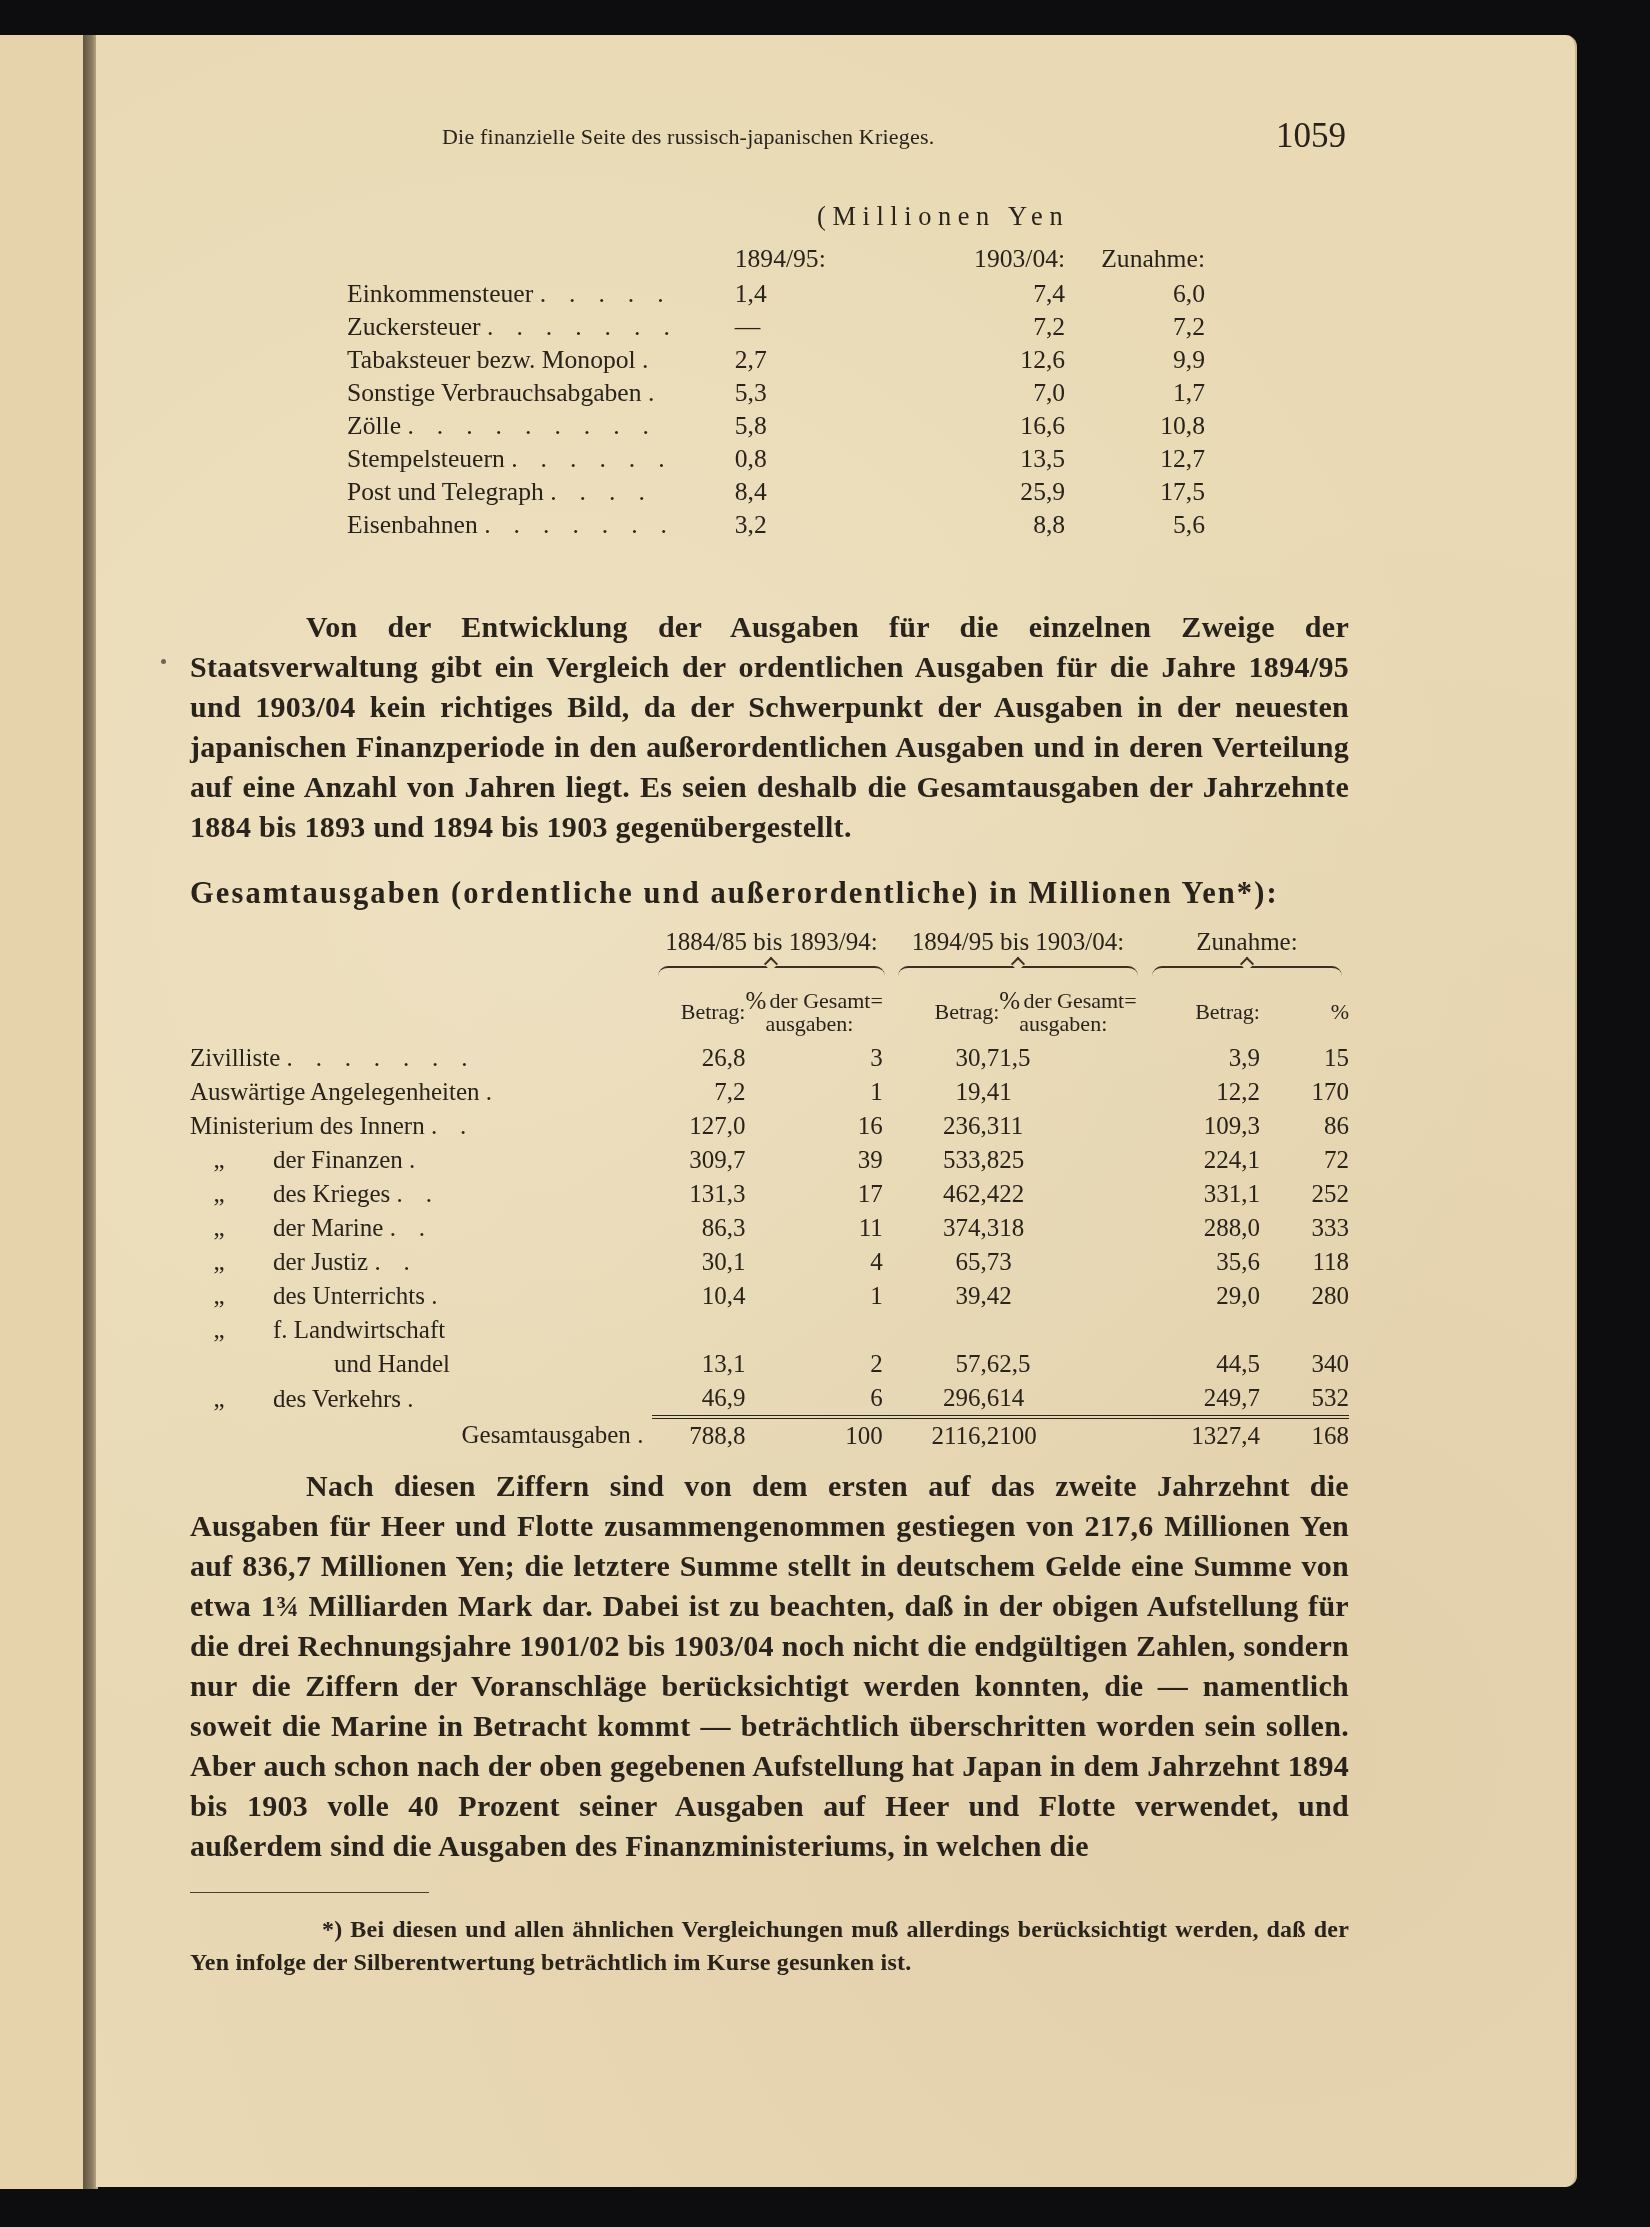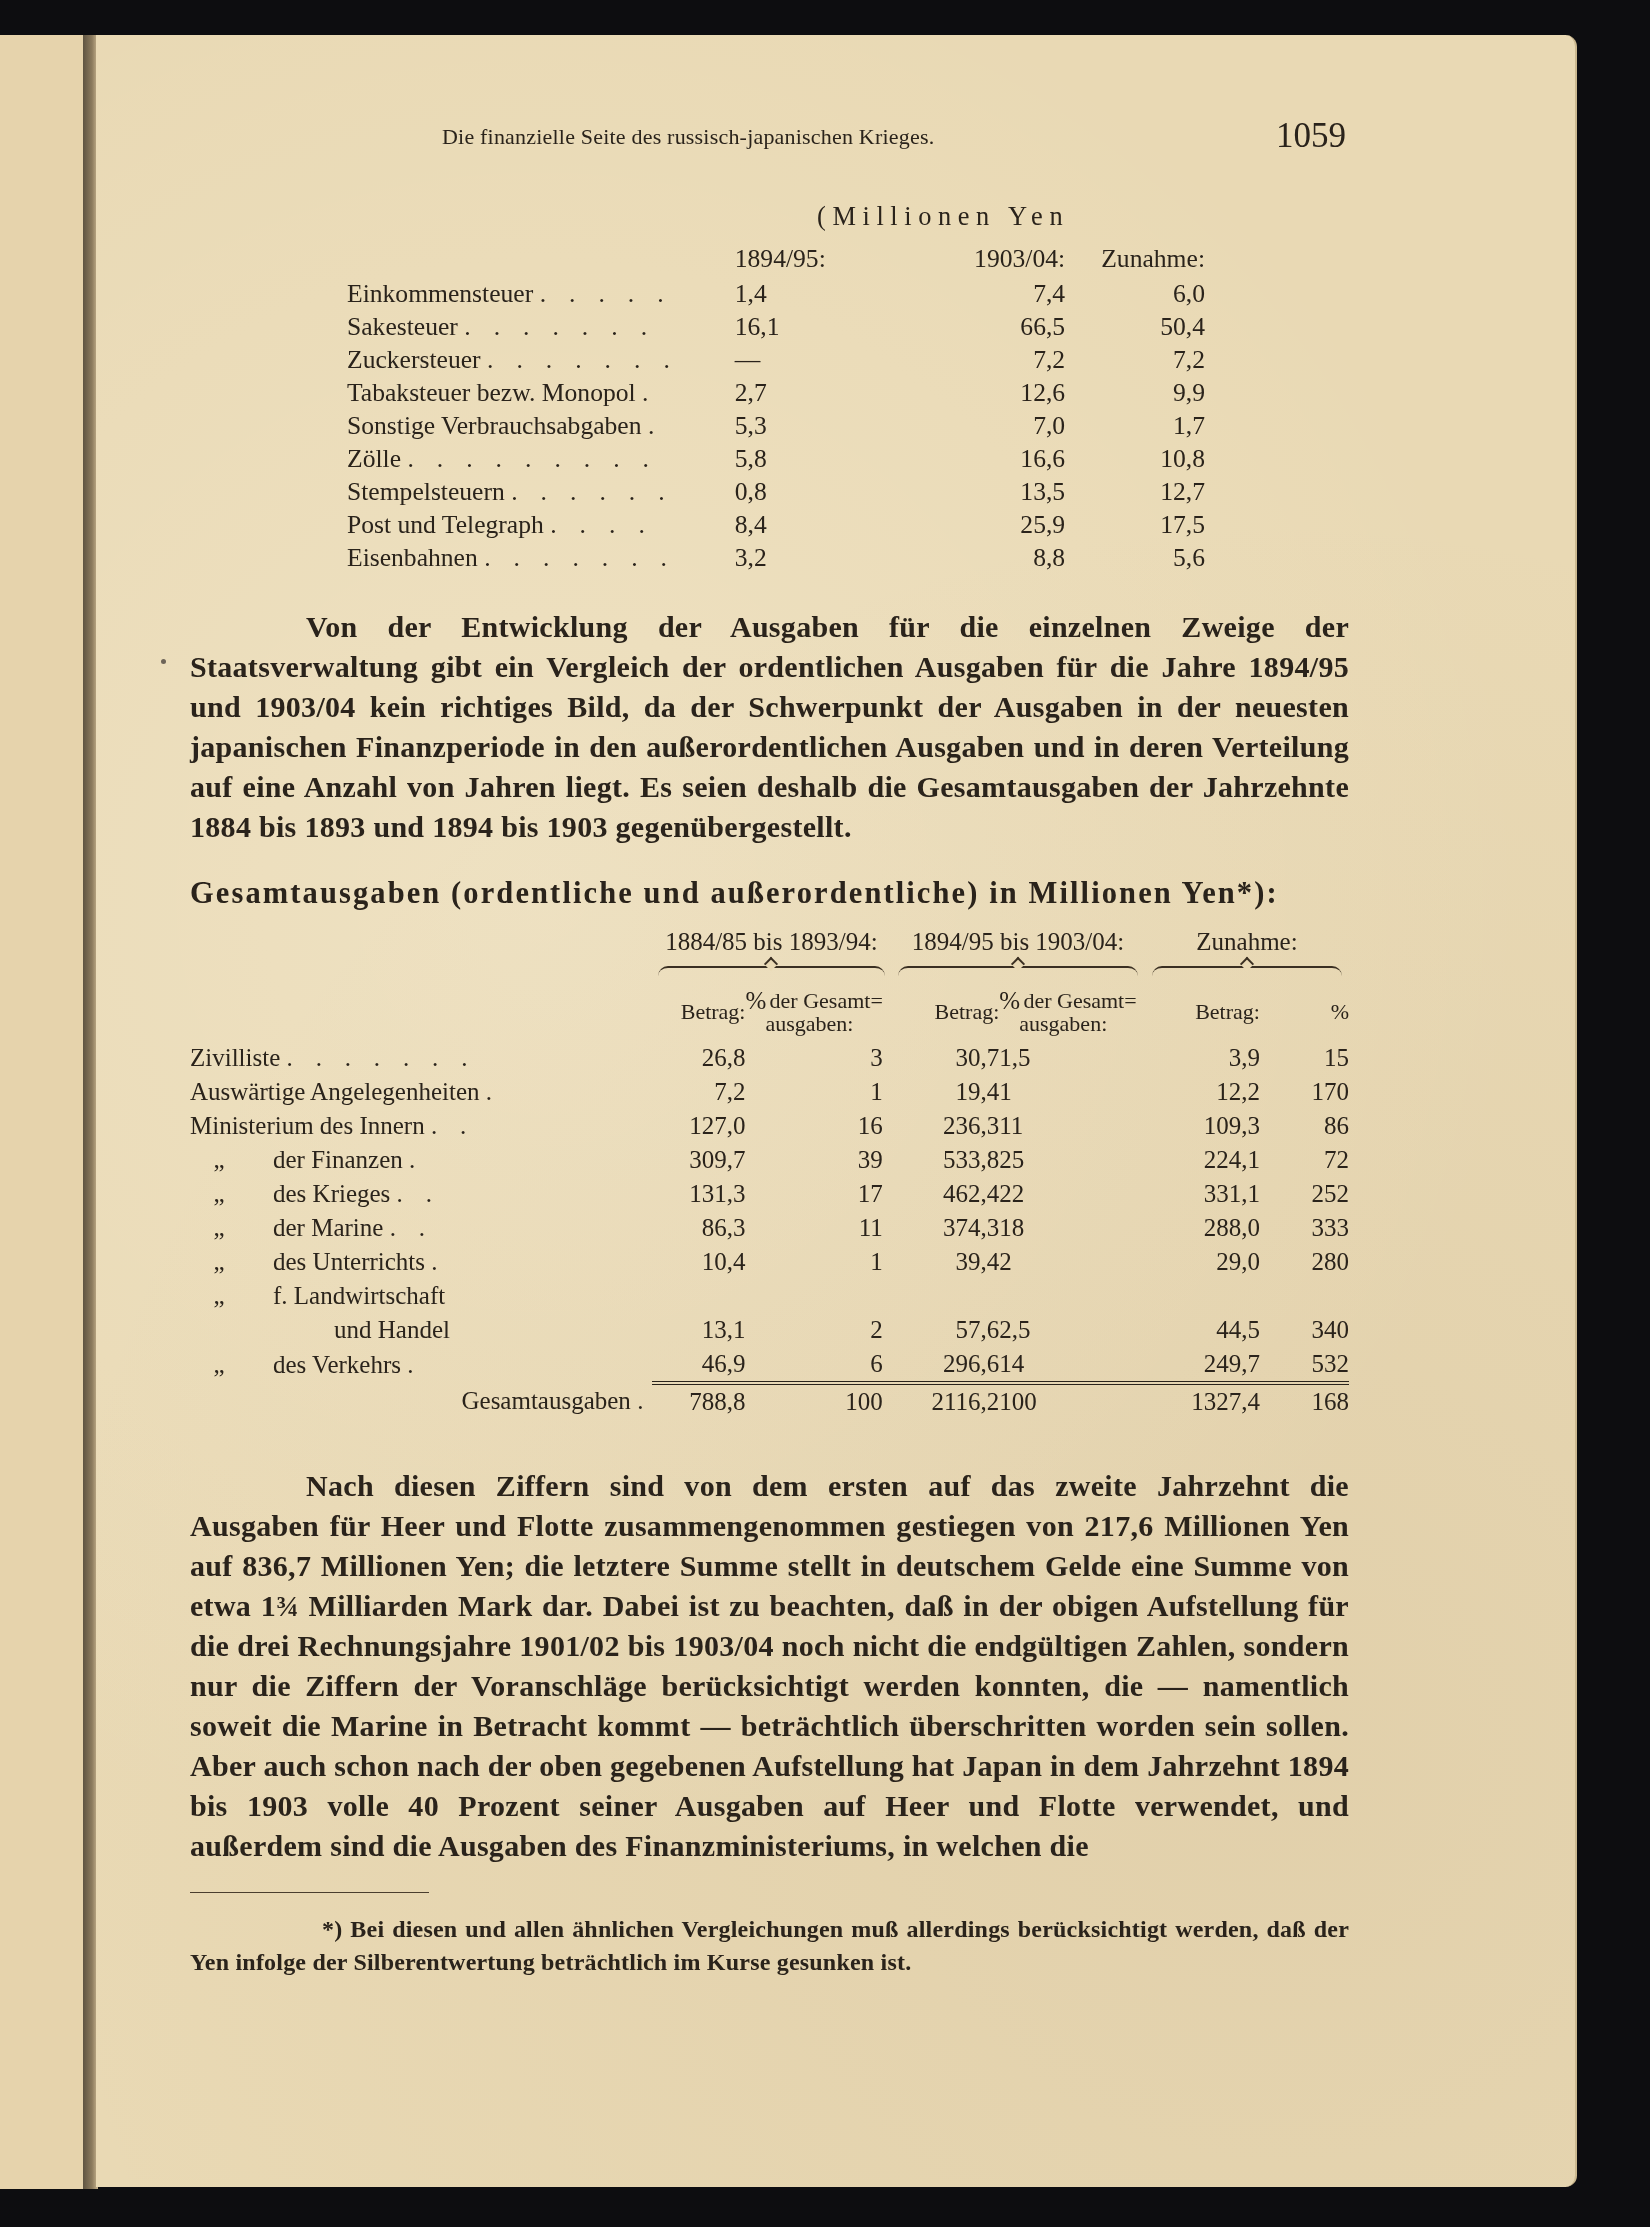--- a/index.html
+++ b/index.html
@@ -125,26 +125,20 @@
       <td class="c2">1903/04:</td>
       <td class="c3">Zunahme:</td>
     </tr>
   </thead>
   <tbody id="t1-body">
       <tr>
         <td class="lab"><span>Einkommensteuer</span> <span class="dots">. . . . .</span></td>
         <td class="c1">1,4</td>
         <td class="c2">7,4</td>
         <td class="c3">6,0</td>
-      </tr>
-      <tr>
-        <td class="lab"><span>Sakesteuer</span> <span class="dots">. . . . . . .</span></td>
-        <td class="c1">16,1</td>
-        <td class="c2">66,5</td>
-        <td class="c3">50,4</td>
       </tr>
       <tr>
         <td class="lab"><span>Zuckersteuer</span> <span class="dots">. . . . . . .</span></td>
         <td class="c1">—</td>
         <td class="c2">7,2</td>
         <td class="c3">7,2</td>
       </tr>
       <tr>
         <td class="lab"><span>Tabaksteuer bezw. Monopol</span> <span class="dots">.</span></td>
         <td class="c1">2,7</td>
@@ -275,20 +269,29 @@
       <tr>
         <td class="lab"><span class="ditto">„</span> <span>der Marine</span> <span class="dots">. .</span></td>
         <td class="a">86,3</td>
         <td class="b">11</td>
         <td class="c">374,3</td>
         <td class="d">18</td>
         <td class="e">288,0</td>
         <td class="f">333</td>
       </tr>
       <tr>
+        <td class="lab"><span class="ditto">„</span> <span>der Justiz</span> <span class="dots">. .</span></td>
+        <td class="a">30,1</td>
+        <td class="b">4</td>
+        <td class="c">65,7</td>
+        <td class="d">3</td>
+        <td class="e">35,6</td>
+        <td class="f">118</td>
+      </tr>
+      <tr>
         <td class="lab"><span class="ditto">„</span> <span>des Unterrichts</span> <span class="dots">.</span></td>
         <td class="a">10,4</td>
         <td class="b">1</td>
         <td class="c">39,4</td>
         <td class="d">2</td>
         <td class="e">29,0</td>
         <td class="f">280</td>
       </tr>
       <tr>
         <td class="lab"><span class="ditto">„</span> <span>f. Landwirtschaft</span> <span class="dots"></span></td>

